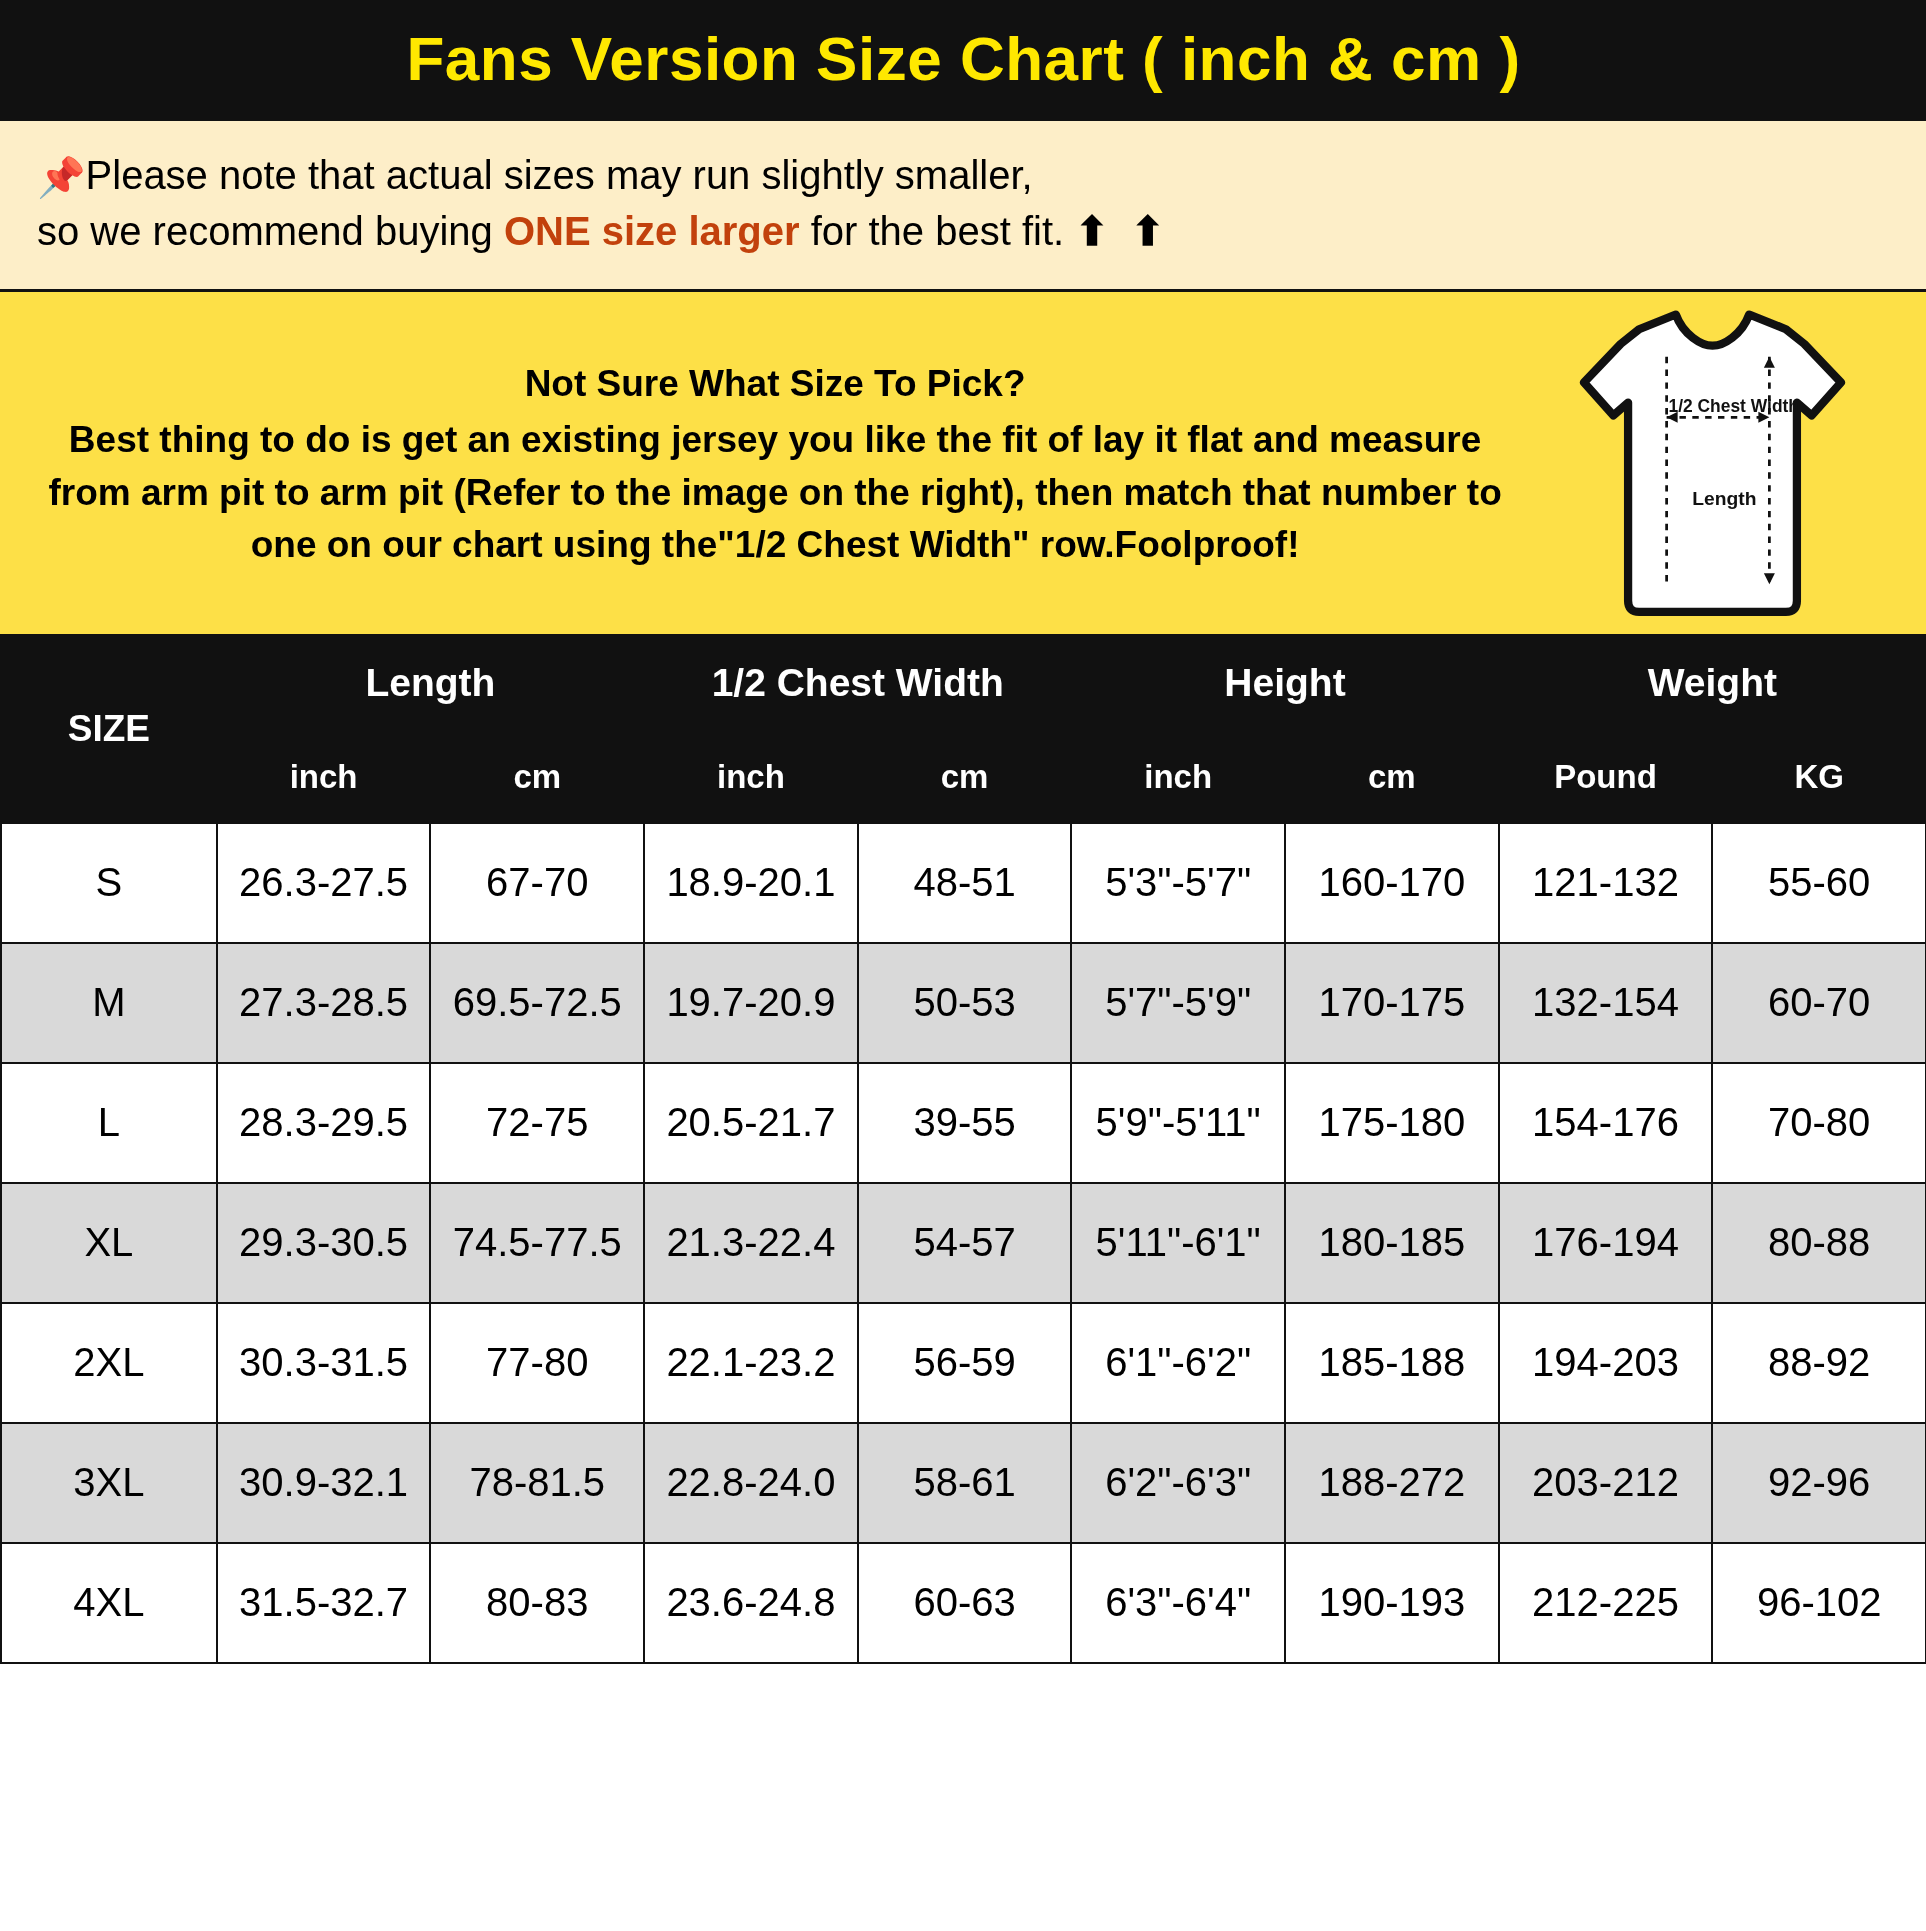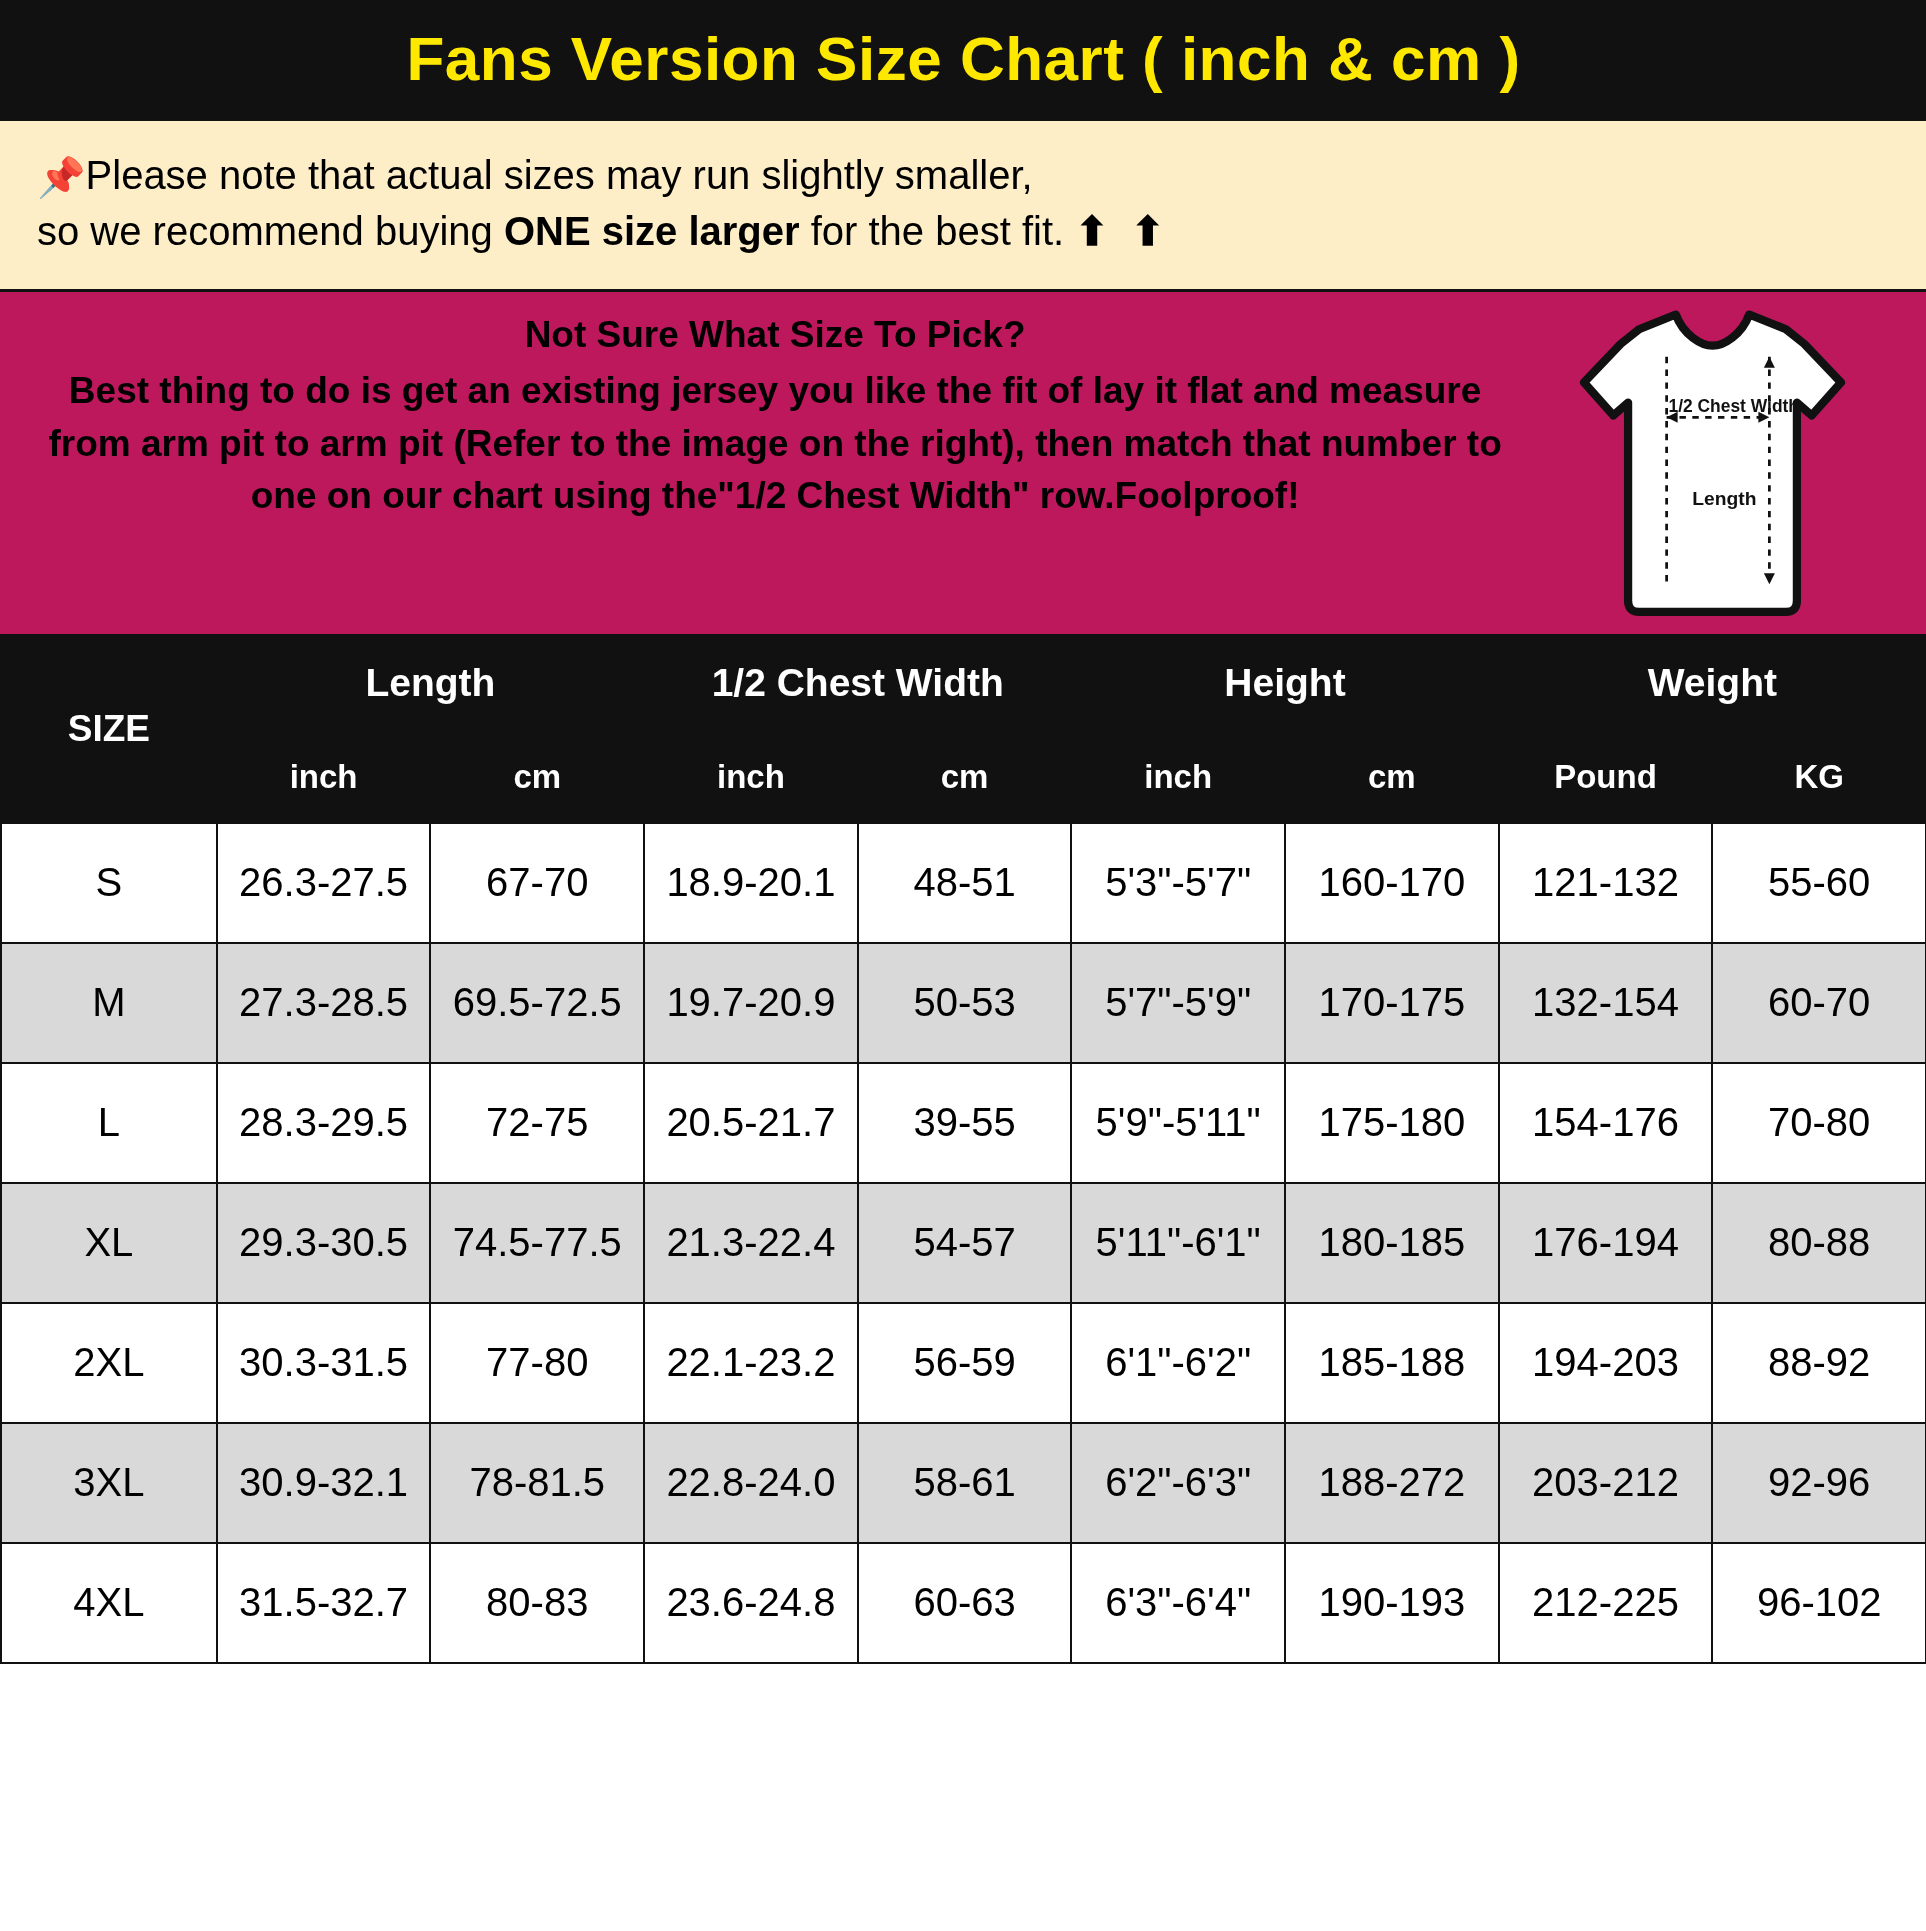--- a/index.html
+++ b/index.html
@@ -45,35 +45,35 @@
   .note-line {
     font-size: 40px;
     line-height: 1.35;
     font-weight: 500;
   }
   .pin {
     font-size: 39px;
     vertical-align: -1.8px;
   }
   .hl-red {
-    color: #000000;
+    color: #c2410c;
     font-weight: bold;
     margin-top: 28px;
   }
   .arrows {
     font-weight: bold;
     letter-spacing: 5.5px;
   }
 
   
   .help-wrap {
     display: flex;
-    align-items: flex-start;
+    align-items: center;
     padding: 16.5px 22px 13px 22px;
-    background: #be185d;
+    background: #fde047;
   }
   .help-text {
     flex: 1 1 auto;
     text-align: center;
     font-weight: bold;
     font-size: 37px;
     line-height: 1.42;
     padding-left: 9.2px;
   }
   .help-text .q {

